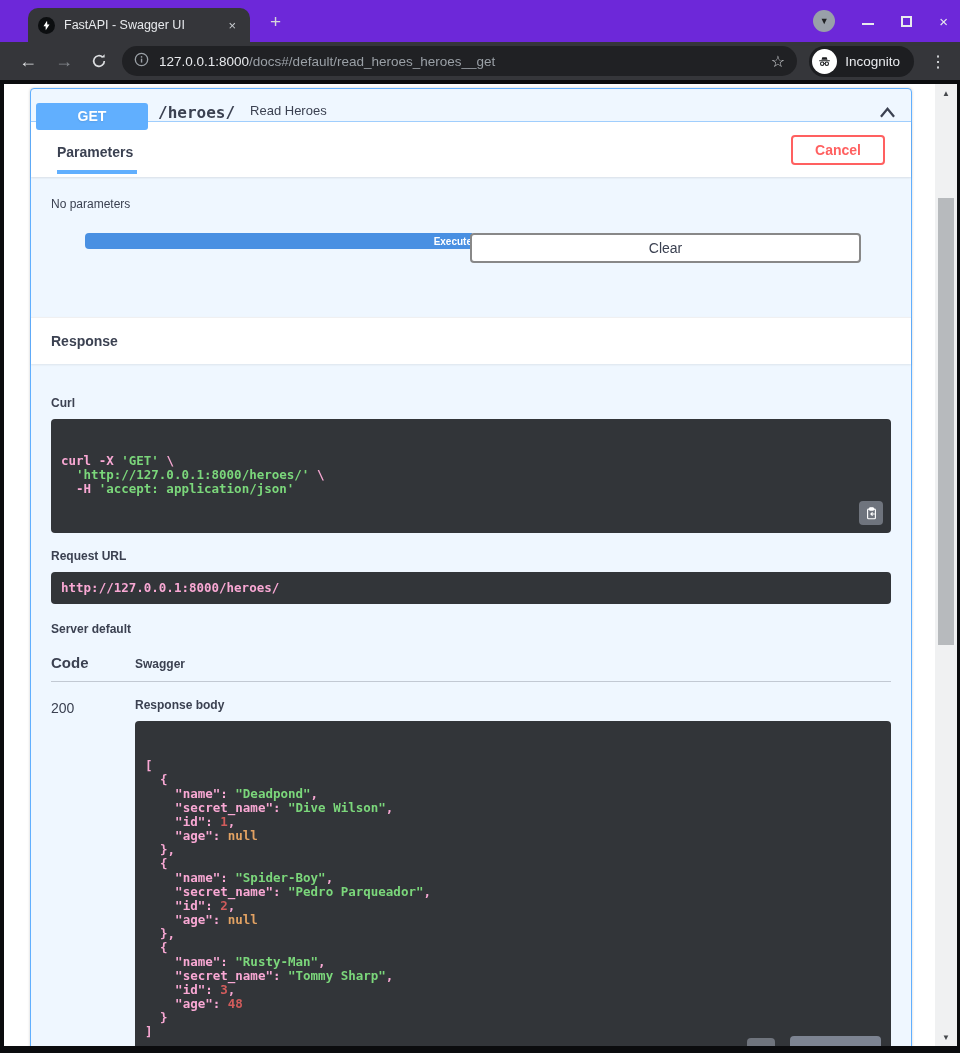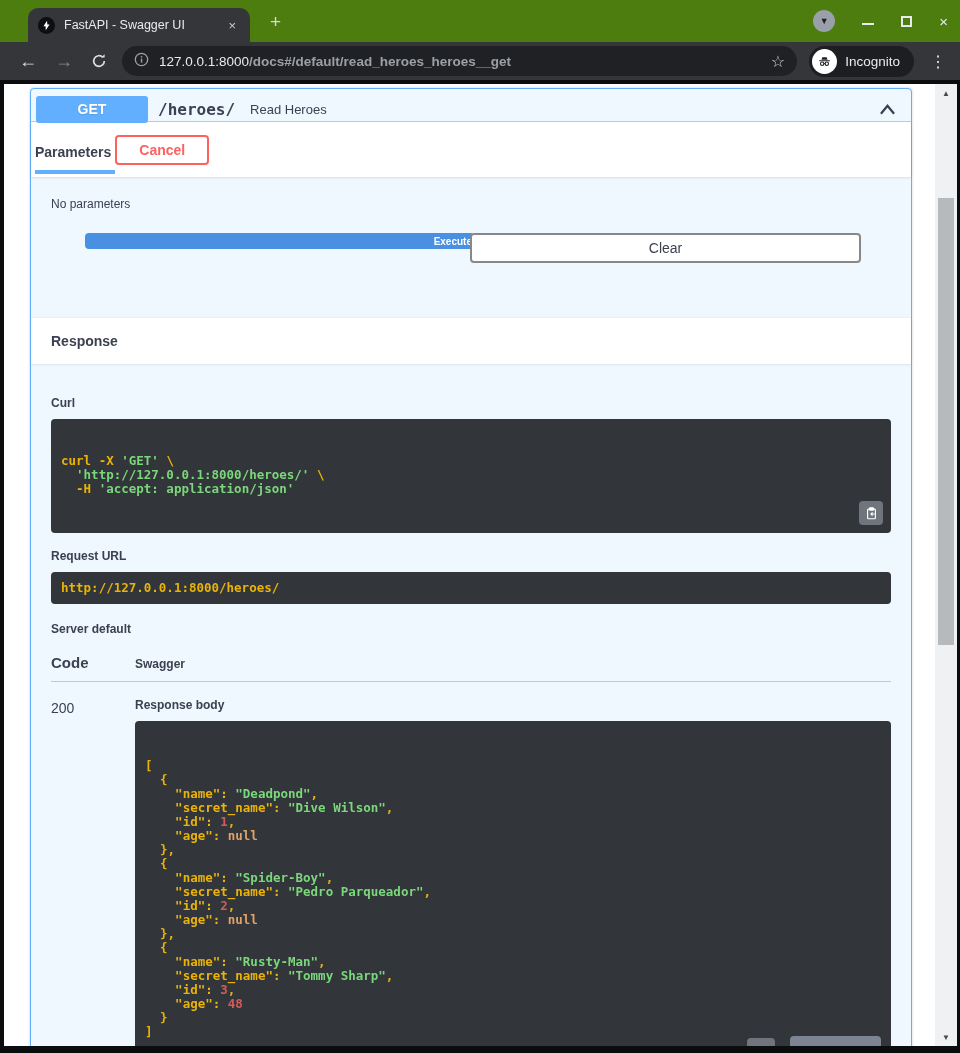--- a/index.html
+++ b/index.html
@@ -3,21 +3,21 @@
 <meta charset="utf-8">
 <style>
   * { margin:0; padding:0; box-sizing:border-box; }
   html,body { width:960px; height:1053px; }
   body {
     font-family:"Liberation Sans", sans-serif;
     width:960px; height:1053px; position:relative;
     background:#0b0c0e; overflow:hidden;
   }
   
-  .tabstrip { position:absolute; top:0; left:0; right:0; height:42px; background:#4d7c0f;padding-left:32px; }
+  .tabstrip { position:absolute; top:0; left:0; right:0; height:42px; background:#6d28d9;padding-left:32px; }
   .tab {
     position:absolute; left:28px; top:8px; width:222px; height:34px;
     background:#35363a; border-radius:10px 10px 0 0;
     display:flex; align-items:center; padding:0 10px;
   }
   .favicon { width:17px; height:17px; border-radius:50%; background:#0c0e10;
     display:flex; align-items:center; justify-content:center; flex:none; }
   .tab-title { color:#e8eaed; font-size:12.5px; margin-left:9px; flex:1;
     white-space:nowrap; overflow:hidden; }
   .tab-close { color:#c8cbcf; font-size:13px; padding:2px 4px; }
@@ -34,21 +34,21 @@
   .toolbar { position:absolute; top:42px; left:0; right:0; height:38px; background:#35363a;
     display:flex; align-items:center; padding:0 10px; }
   .nav-ic { font-size:18px; line-height:1; padding:0 9px; }
   .back { color:#dcdee0; }
   .fwd  { color:#7f8density3; color:#84888d; }
   .reload { display:flex; align-items:center; padding:0 9px; }
   .url-pill { display:flex; align-items:center; background:#202124; border-radius:16px;
     height:30px; margin:0 8px 0 6px; padding:0 12px; flex:1; min-width:0; }
   .url-text { font-size:13.5px; margin-left:10px; white-space:nowrap; overflow:hidden; flex:1; }
   .url-host { color:#e8eaed; }
-  .url-path { color:#9aa0a6;font-weight:bold; }
+  .url-path { color:#9aa0a6; }
   .star { color:#d2d4d7; font-size:16px; margin-left:8px; }
   .incog { display:flex; align-items:center; background:#1d1e21; border-radius:16px;
     height:31px; padding:0 14px 0 3px; margin-left:4px; }
   .incog-circle { width:25px; height:25px; background:#fff; border-radius:50%;
     display:flex; align-items:center; justify-content:center; }
   .incog-label { color:#e8eaed; font-size:13.5px; margin-left:8px; }
   .dots { color:#e8eaed; font-size:16px; letter-spacing:0; margin-left:12px; padding:0 4px; }
 
   
   .page { position:absolute; top:80px; left:0; right:0; bottom:0; background:#0b0c0e; }
@@ -57,32 +57,32 @@
   .scrollbar { position:absolute; right:3px; top:4px; bottom:7px; width:22px; background:#f0f1f2; }
   .sb-arrow { position:absolute; left:0; width:22px; height:14px; color:#46494d; font-size:8px;
     display:flex; align-items:center; justify-content:center; }
   .sb-up { top:2px; } .sb-down { bottom:2px; }
   .sb-thumb { position:absolute; left:3px; right:3px; top:114px; height:447px; background:#b7babd; }
 
   
   .opblock { margin:4px 0 0 26px; width:882px; background:#eff7ff;
     border:1px solid #61affe; border-radius:4px;
     box-shadow:0 0 3px rgba(0,0,0,.19); min-height:1200px; }
-  .op-summary { display:flex; align-items:center; height:33px; padding:8px 10px 0 5px;
+  .op-summary { display:flex; height:33px; padding:14px 10px 0 5px;
     border-bottom:1px solid rgba(97,175,254,.55); }
   .method-badge { width:112px; height:27px; background:#61affe; border-radius:3px;
     color:#fff; font-weight:bold; font-size:14px; text-align:center; line-height:27px;
     text-shadow:0 1px 2px rgba(0,0,0,.1); border:none; }
   .op-path { font-family:"DejaVu Sans Mono", monospace; font-weight:bold; font-size:16px;
     color:#3b4151; margin-left:10px; }
   .op-summary-text { font-size:13px; color:#3b4151; margin-left:15px; }
   .collapse { margin-left:auto; display:flex; align-items:center; padding:4px; }
 
-  .params-header { background:#fff; display:flex; 
-    align-items:center; height:55px; padding:0 4px;
+  .params-header { background:#fff; display:flex; justify-content:space-between;
+    align-items:center; height:55px; padding:0 26px;
     box-shadow:0 1px 2px rgba(0,0,0,.1); }
   .params-title { font-size:14px; font-weight:bold; color:#3b4151;
     padding:14px 4px 10px 0; border-bottom:4px solid #61affe; margin-top:4px; }
   .cancel-btn { background:#fff; border:2px solid #ff6060; border-radius:4px;
     color:#ff6060; font-weight:bold; font-size:14px; width:94px; height:30px; }
 
   .params-body { padding:20px; }
   .no-params { font-size:12px; color:#3b4151; }
   .execute-wrap { display:flex; margin:22px 30px 34px 34px; }
   .execute-btn { flex:1; height:16px; background:#4990e2; border:none;
@@ -95,21 +95,21 @@
   .responses-title { font-size:14px; font-weight:bold; color:#3b4151; }
 
   .responses-body { padding:18px 20px 20px; }
   .blk-label { font-size:12px; font-weight:bold; color:#3b4151; margin-bottom:9px; }
   .lbl-curl { margin-top:14px; }
   .code-dark { background:#323539; border-radius:4px; color:#fff;
     font-family:"DejaVu Sans Mono", monospace; font-size:12.5px; font-weight:bold;
     line-height:14px; padding:10px; white-space:pre; position:relative; overflow:hidden; }
   .curl-block { padding:7px 10px 9px; }
   .requrl-block { padding:9px 10px; }
-  .tok-w { color:#eab308; }
+  .tok-w { color:#f9a8d4; }
   .tok-g { color:#7bd77b; }
   .tok-r { color:#d25c5c; }
   .tok-o { color:#e2a263; }
   .blk-gap { margin-top:16px; }
   .lbl-server { margin-top:18px; margin-bottom:0; }
   .sr-head { display:flex; align-items:flex-end; margin-top:18px; padding-bottom:10px;
     border-bottom:1px solid rgba(59,65,81,.25); }
   .sr-code-h { width:84px; font-size:15px; font-weight:bold; color:#3b4151; }
   .sr-details-h { font-size:12px; font-weight:bold; color:#3b4151; }
   .sr-row { display:flex; margin-top:16px; }

